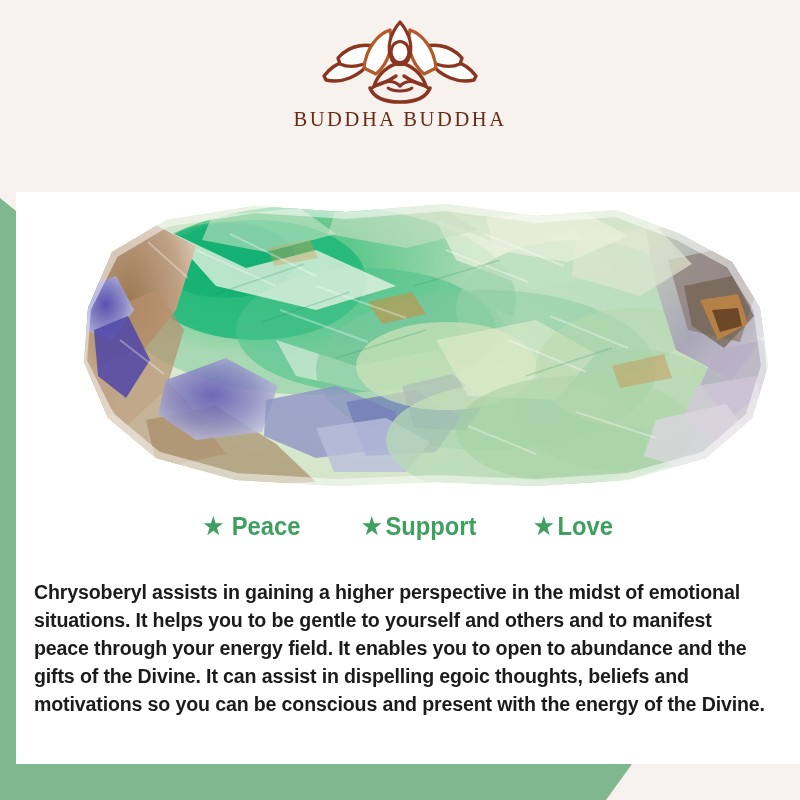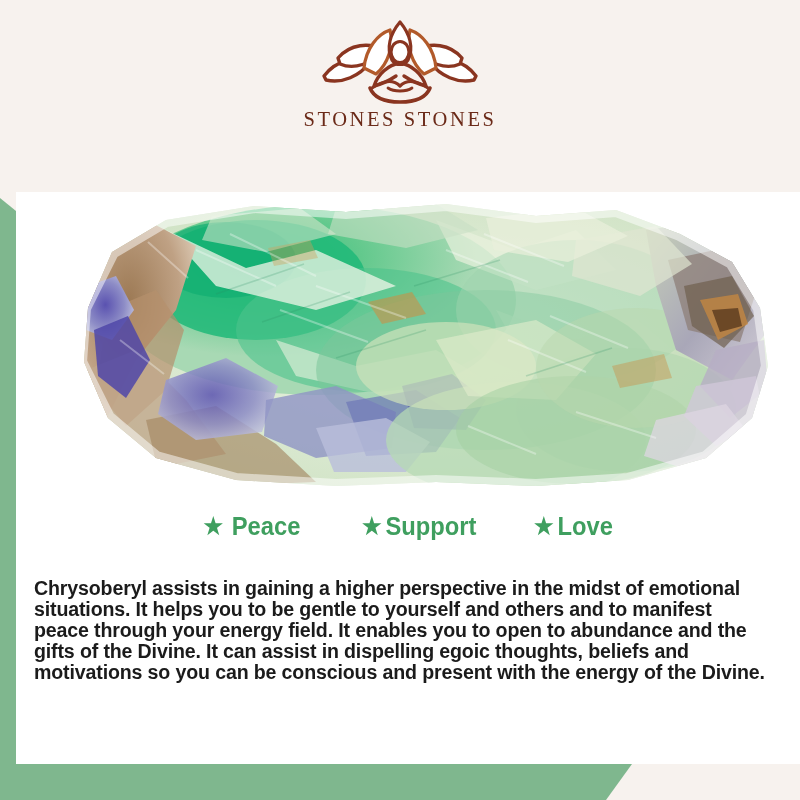--- a/index.html
+++ b/index.html
@@ -143,21 +143,21 @@
   .keyword.kw-peace .kw-star { margin-right: 5px; }
   .kw-star { font-size: 23px; line-height: 1; color: #3f9f5f; }
 
   
   .body-text {
     position: absolute;
     left: 34px; top: 558px;
     width: 736px;
     z-index: 5;
     font-size: 19.6px;
-    line-height: 21px;
+    line-height: 28px;
     font-weight: 600;
     color: #1b1b1b;
     font-family: "Liberation Sans", sans-serif;
     letter-spacing: -0.15px;
   }
 </style>
 </head>
 <body>
 
 <div id="infographic">
@@ -309,21 +309,21 @@
 
           <path d="M88,45 C76,47 66,56 62,68 C70,66 78,62 84,58" stroke-width="3.4"></path>
           <path d="M88,45 C100,47 110,56 114,68 C106,66 98,62 92,58" stroke-width="3.4"></path>
 
           <path d="M58,70 C62,80 74,84 88,84 C102,84 114,80 118,70" stroke-width="3.6"></path>
           <path d="M60,70 C72,62 82,62 88,68 C94,62 104,62 116,70" stroke-width="3.2"></path>
 
           <path d="M76,70 C82,74 94,74 100,70" stroke-width="2.8"></path>
         </g>
       </svg>
-      <div class="logo-wordmark">STONES STONES</div>
+      <div class="logo-wordmark">BUDDHA BUDDHA</div>
     </div>
 
   </div>
 
   <div class="keywords-row">
     <div class="keyword kw-peace">
       <span class="kw-star">★</span>
       <span>Peace</span>
     </div>
     <div class="keyword kw-support">

